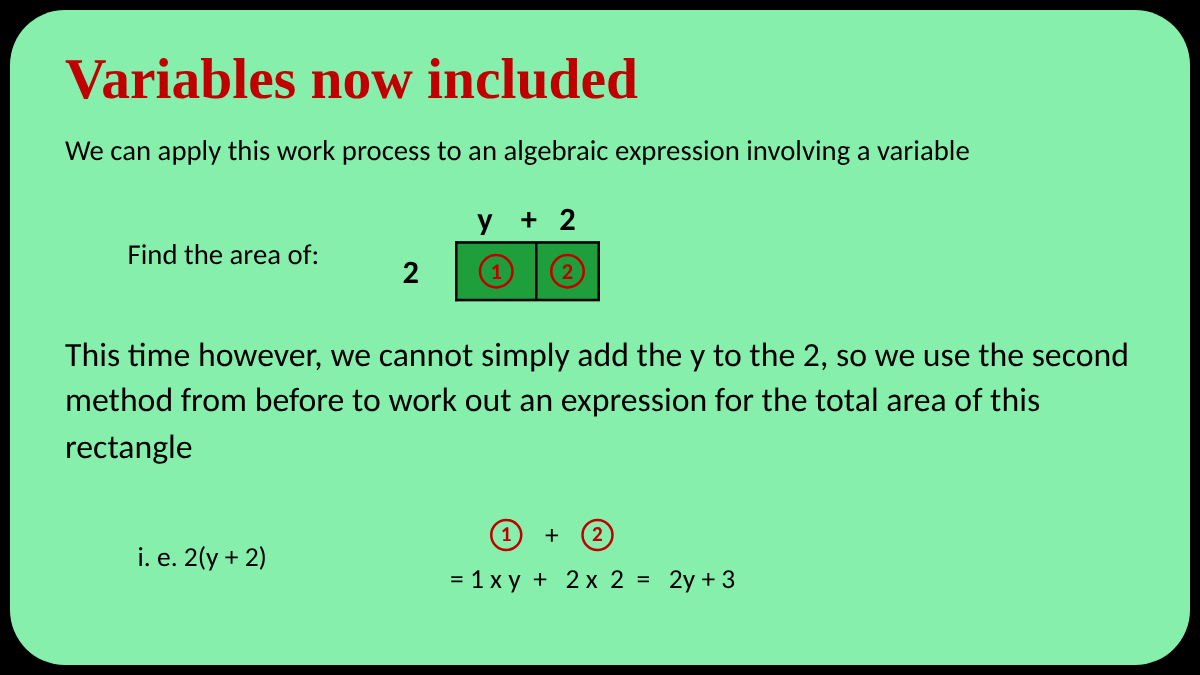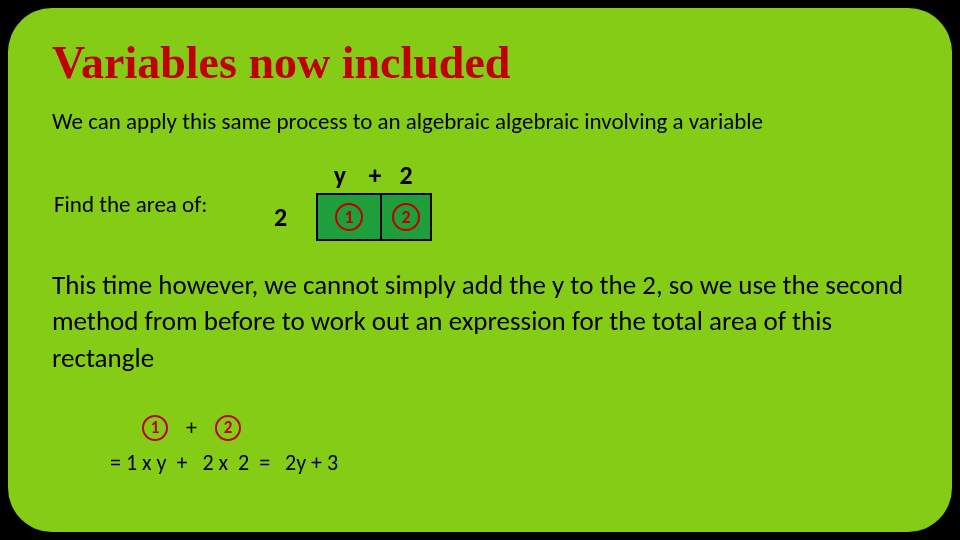--- a/index.html
+++ b/index.html
@@ -5,21 +5,21 @@
   * { margin: 0; padding: 0; box-sizing: border-box; }
   html, body { width: 960px; height: 540px; }
   body {
     background: #000;
     font-family: Calibri, "Segoe UI", Arial, sans-serif;
     display: flex;
     align-items: center;
     justify-content: center;
   }
   .slide {
-    background: #84cc16;
+    background: #86efac;
     width: 944px;
     height: 524px;
     border-radius: 44px;
     padding: 28px 44px 40px 44px;
     position: relative;
   }
   .title {
     font-family: "Comic Sans MS", "Comic Sans", cursive;
     font-weight: bold;
     font-size: 46px;
@@ -34,20 +34,21 @@
   .figure-row {
     display: flex;
     align-items: center;
     margin: 0 0 18px 0;
     padding-left: 2px;
   }
   .find {
     font-size: 23px;
     color: #000;
     width: 240px;
+    margin-left: 48px;
   }
   .fig {
     position: relative;
     height: 90px;
     margin-left: 10px;
   }
   .side-label {
     position: absolute;
     left: -30px;
     top: 42px;
@@ -143,21 +144,21 @@
     font-size: 17px;
   }
 </style>
 </head>
 <body>
 
 <div class="slide">
 
   <div class="title">Variables now included</div>
 
-  <div class="intro">We can apply this same process to an algebraic algebraic involving a variable</div>
+  <div class="intro">We can apply this work process to an algebraic expression involving a variable</div>
 
   <div class="figure-row">
     <div class="find">Find the area of:</div>
     <div class="fig" style="width:160px;">
       <div class="side-label">2</div>
       <div class="top-labels">
         <span class="top-y">y</span>
         <span class="top-plus">+</span>
         <span class="top-2">2</span>
       </div>
@@ -168,20 +169,21 @@
         <div class="rect right">
           <span class="circ">2</span>
         </div>
       </div>
     </div>
   </div>
 
   <div class="middle">This time however, we cannot simply add the y to the 2, so we use the second method from before to work out an expression for the total area of this rectangle</div>
 
   <div class="bottom-row">
+    <div class="ie">i. e.   2(y + 2)</div>
     <div class="calc">
       <div class="calc-line1">
         <span class="circ-inline">1</span>
         <span class="plus">+</span>
         <span class="circ-inline">2</span>
       </div>
       <div class="calc-line2">
         <span>= 1 x y</span>
         <span>+   2 x  2</span>
         <span>=   2y + 3</span>

